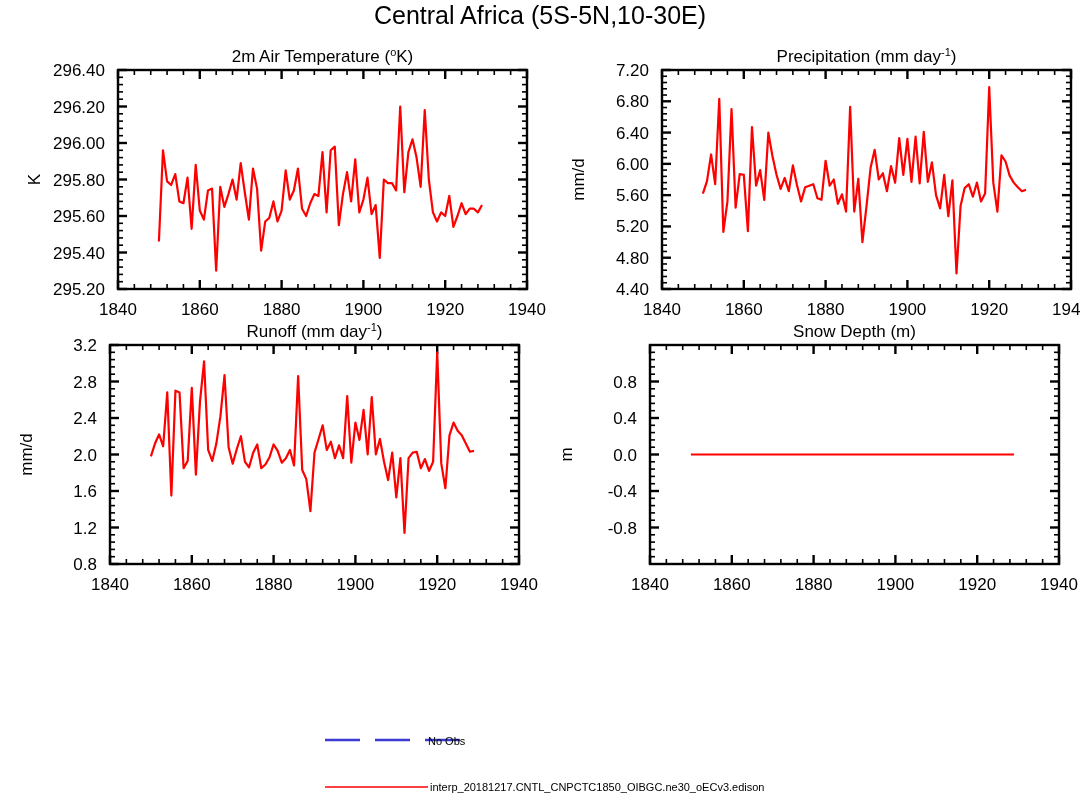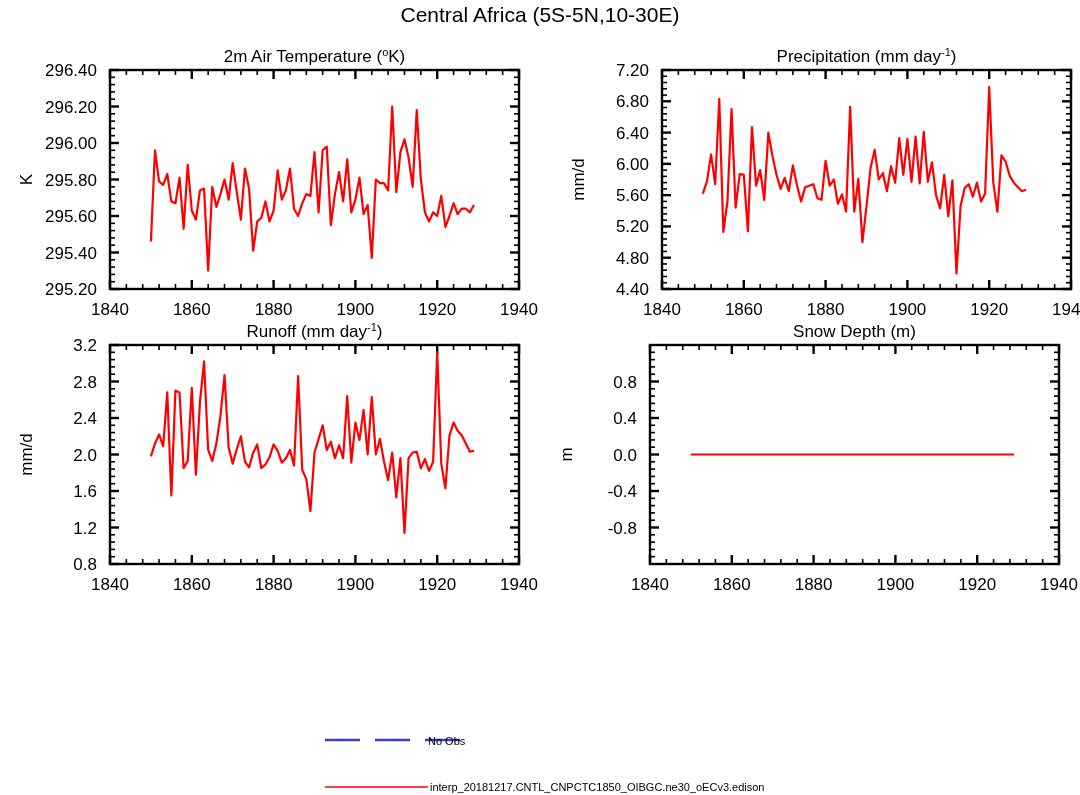--- a/index.html
+++ b/index.html
@@ -4,21 +4,21 @@
 <style>
   html,body{margin:0;padding:0;}
   body{
     width:1080px;height:795px;background:#ffffff;
     font-family:"Liberation Sans", sans-serif;
     color:#000;overflow:hidden;position:relative;
   }
   #root{position:relative;width:1080px;height:795px;}
   .main-title{
     position:absolute;top:0px;left:0;width:1080px;
-    text-align:center;font-size:21px;line-height:30px;
+    text-align:center;font-size:25px;line-height:30px;
     font-family:"Liberation Sans", sans-serif;color:#000;
   }
   .panel{position:absolute;}
   .panel svg{display:block;overflow:visible;}
   text{font-family:"Liberation Sans", sans-serif;fill:#000;}
   .ptitle{font-size:17px;text-anchor:middle;}
   .ticklab{font-size:17px;}
   .ticklab.y{text-anchor:end;}
   .ticklab.x{text-anchor:middle;}
   .axlab{font-size:17px;text-anchor:middle;}
@@ -34,21 +34,21 @@
   .leg-solid{stroke:#ff4040;stroke-width:2.0;}
   .sup{font-size:11px;}
 </style>
 </head>
 <body>
 
 <div id="root">
 
   <div class="main-title">Central Africa (5S-5N,10-30E)</div>
 
-  <div class="panel" id="panel-0" style="left:0px;top:42px;">
+  <div class="panel" id="panel-0" style="left:8px;top:42px;">
       <svg width="540" height="275">
         <text class="ptitle" x="314.5" y="20"><tspan>2m Air Temperature (</tspan><tspan dy="-6" class="sup">o</tspan><tspan dy="6">K)</tspan></text>
         <line class="tickmaj" x1="110" y1="247" x2="110" y2="238"></line>
         <line class="tickmaj" x1="110" y1="28" x2="110" y2="37"></line>
         <text class="ticklab x" x="110" y="273">1840</text>
         <line class="tickmaj" x1="191.8" y1="247" x2="191.8" y2="238"></line>
         <line class="tickmaj" x1="191.8" y1="28" x2="191.8" y2="37"></line>
         <text class="ticklab x" x="191.8" y="273">1860</text>
         <line class="tickmaj" x1="273.6" y1="247" x2="273.6" y2="238"></line>
         <line class="tickmaj" x1="273.6" y1="28" x2="273.6" y2="37"></line>

